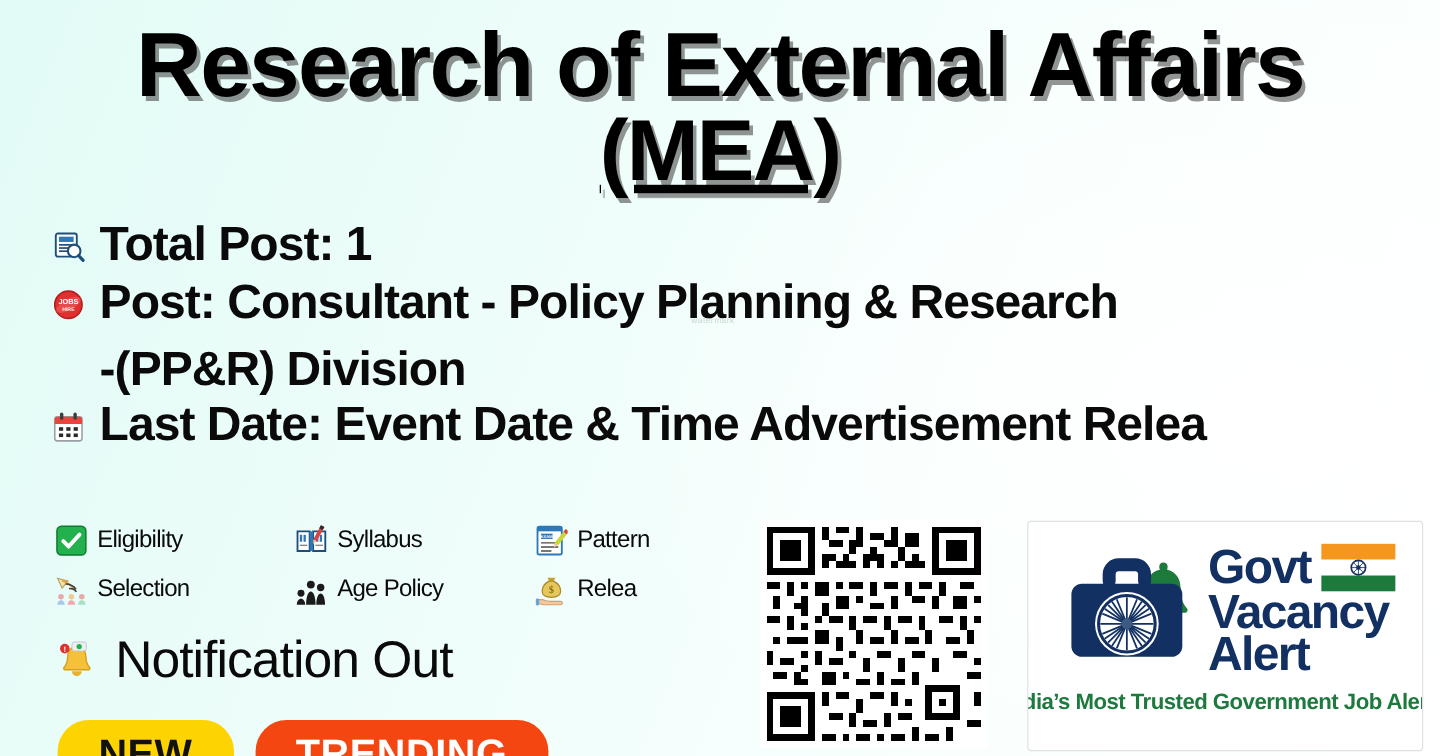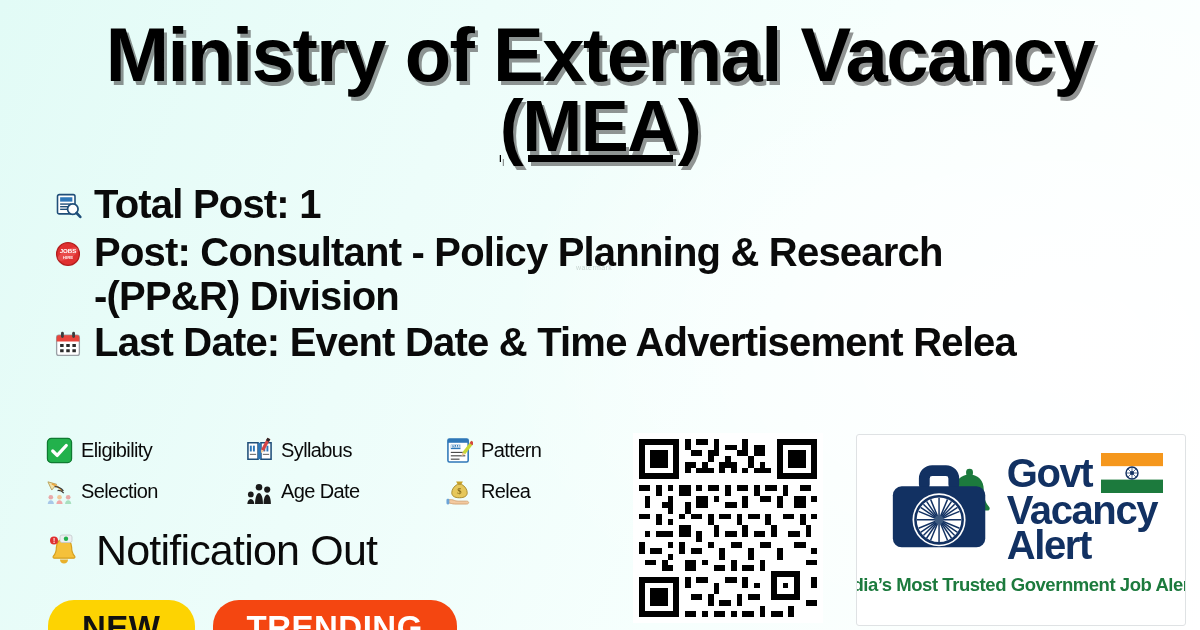--- a/index.html
+++ b/index.html
@@ -33,21 +33,21 @@
     letter-spacing:-1.5px;
     color:#000000;
     text-shadow:3px 4px 0px rgba(60,60,60,0.55);
     white-space:nowrap;
   }
   .title-line.second { font-size:72px;text-decoration:underline; }
 
   
   .details {
     margin-top:22px;
-    padding-left:51px;
+    padding-left:40px;
   }
   .detail-row {
     display:flex;
     align-items:flex-start;
     gap:9px;
     white-space:nowrap;
   }
   .detail-icon {
     flex:0 0 auto;
     width:34px; height:40px;
@@ -63,21 +63,21 @@
     color:#0a0a0a;
   }
   .detail-sub {
     font-family:"Liberation Sans", sans-serif;
     font-weight:700;
     font-size:40px;
     line-height:1.0;
     letter-spacing:-0.8px;
     color:#0a0a0a;
     padding-left:43px;
-    margin-top:2px;
+    margin-top:14px;
     white-space:nowrap;
   }
   .row-gap { height:6px; }
 
   
   .tags {
     position:absolute;
     left:44px; top:430px;
     width:600px;
   }
@@ -194,21 +194,21 @@
     letter-spacing:0.4px;
     font-family:"Liberation Sans", sans-serif;
   }
 </style>
 </head>
 <body>
 
 <div id="poster">
 
   <div class="title-block">
-    <div class="title-line">Ministry of External Vacancy</div>
+    <div class="title-line">Research of External Affairs</div>
     <div class="title-line second">(MEA)</div>
   </div>
 
   <div class="details">
 
     <div class="detail-row">
       <span class="detail-icon">
         <svg viewBox="0 0 32 32" width="28" height="28" aria-hidden="true">
           <rect x="4" y="3" width="20" height="22" rx="2" fill="#ffffff" stroke="#1f4e79" stroke-width="1.8"></rect>
           <rect x="7" y="6" width="14" height="5" fill="#2e77b8"></rect>
@@ -358,21 +358,21 @@
             <g fill="#1b1b1b">
               <circle cx="5" cy="17" r="3"></circle>
               <path d="M1.4 27c0-3 1.6-5.2 3.6-5.2s3.6 2.2 3.6 5.2z"></path>
               <circle cx="13.5" cy="9.5" r="3.4"></circle>
               <path d="M9.4 27c0-7 1.9-11.5 4.1-11.5s4.1 4.5 4.1 11.5z"></path>
               <circle cx="22" cy="12" r="3.2"></circle>
               <path d="M18.2 27c0-6 1.7-9.8 3.8-9.8s3.8 3.8 3.8 9.8z"></path>
             </g>
           </svg>
         </span>
-        <span class="tag-label">Age Date</span>
+        <span class="tag-label">Age Policy</span>
       </div>
 
       <div class="tag c3">
         <span class="tag-ico">
           <svg viewBox="0 0 28 28" width="27" height="27" aria-hidden="true">
             <path d="M10.5 3.5h7l-1.6 3h-3.8z" fill="#c9a227"></path>
             <path d="M12 6.5h4c3.8 2 6 5.5 6 8.8 0 3.2-2.6 5.2-8 5.2s-8-2-8-5.2c0-3.3 2.2-6.8 6-8.8z" fill="#e6c75a" stroke="#a8892b" stroke-width="1"></path>
             <text x="14" y="17" font-family="Liberation Serif, serif" font-size="9" font-weight="bold" fill="#8a6d1a" text-anchor="middle">$</text>
             <path d="M1.5 22.5h4.5c2 0 3 1.5 6.5 1.5h9c1.2 0 2 .7 2 1.5s-.8 1.5-2 1.5H9c-3 0-4-1.2-7.5-1.2z" fill="#f3c9a0" stroke="#d3a070" stroke-width="0.9"></path>
             <rect x="0.5" y="21.5" width="3" height="6" rx="1.2" fill="#6ba4d8"></rect>

